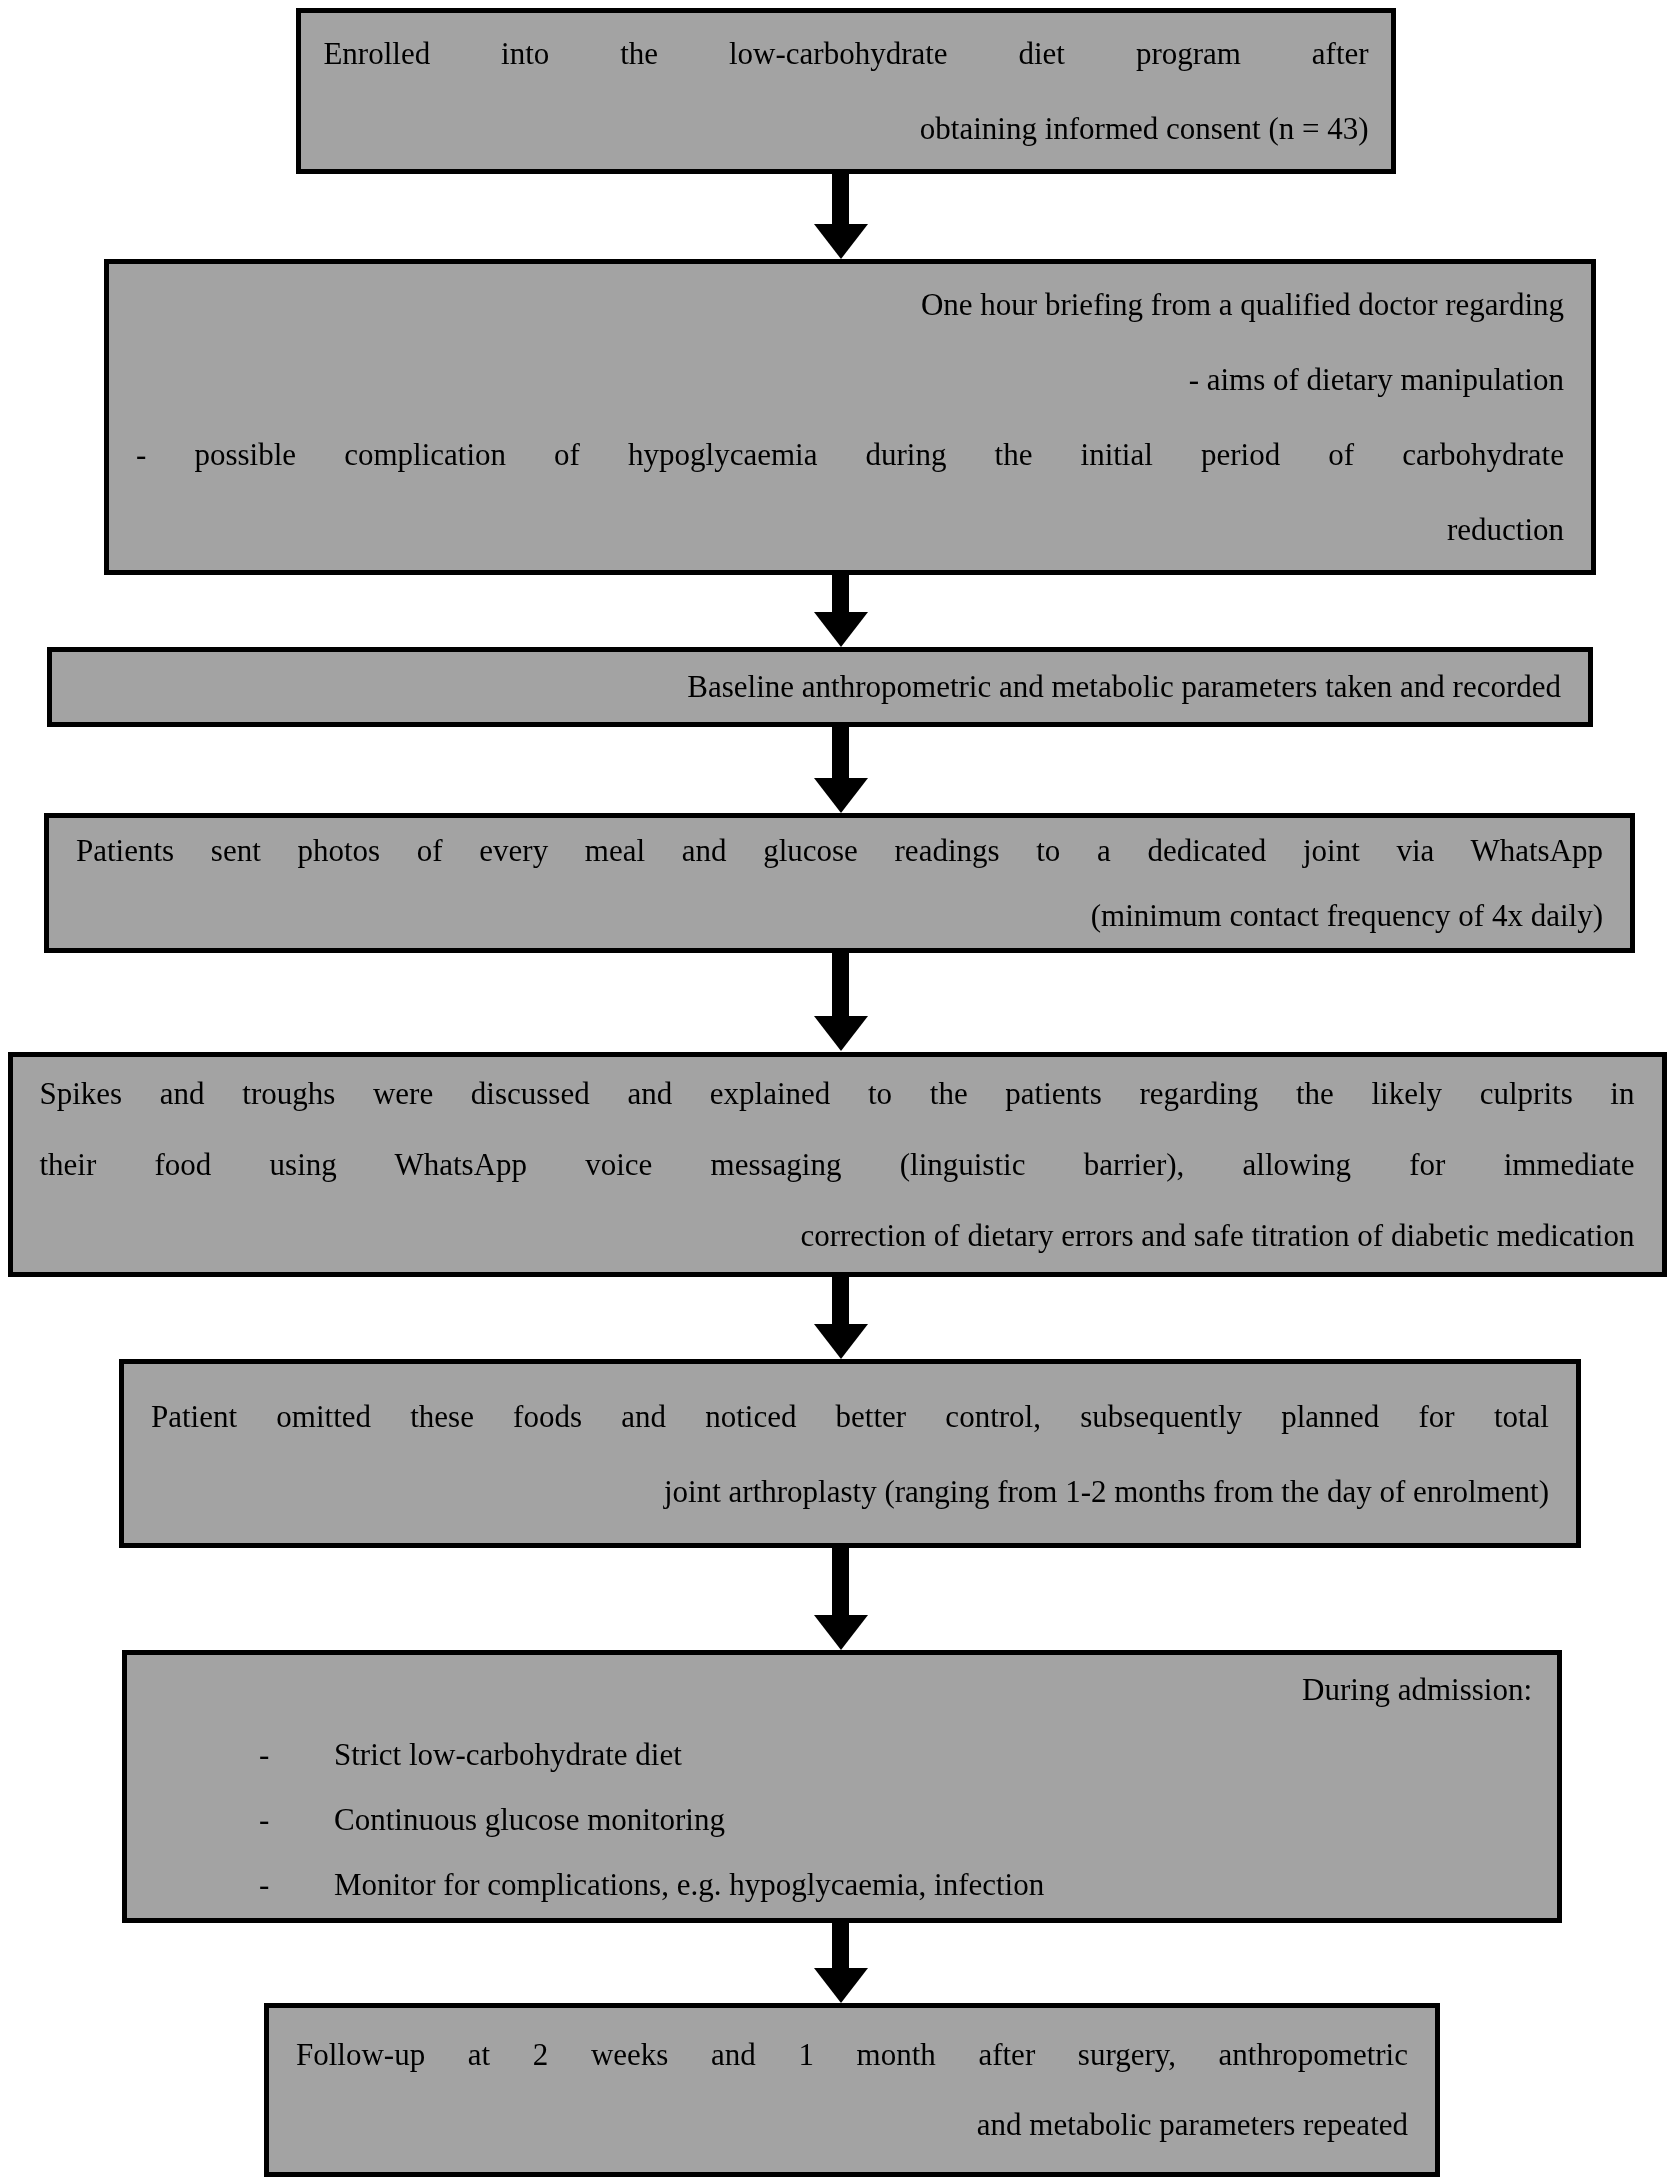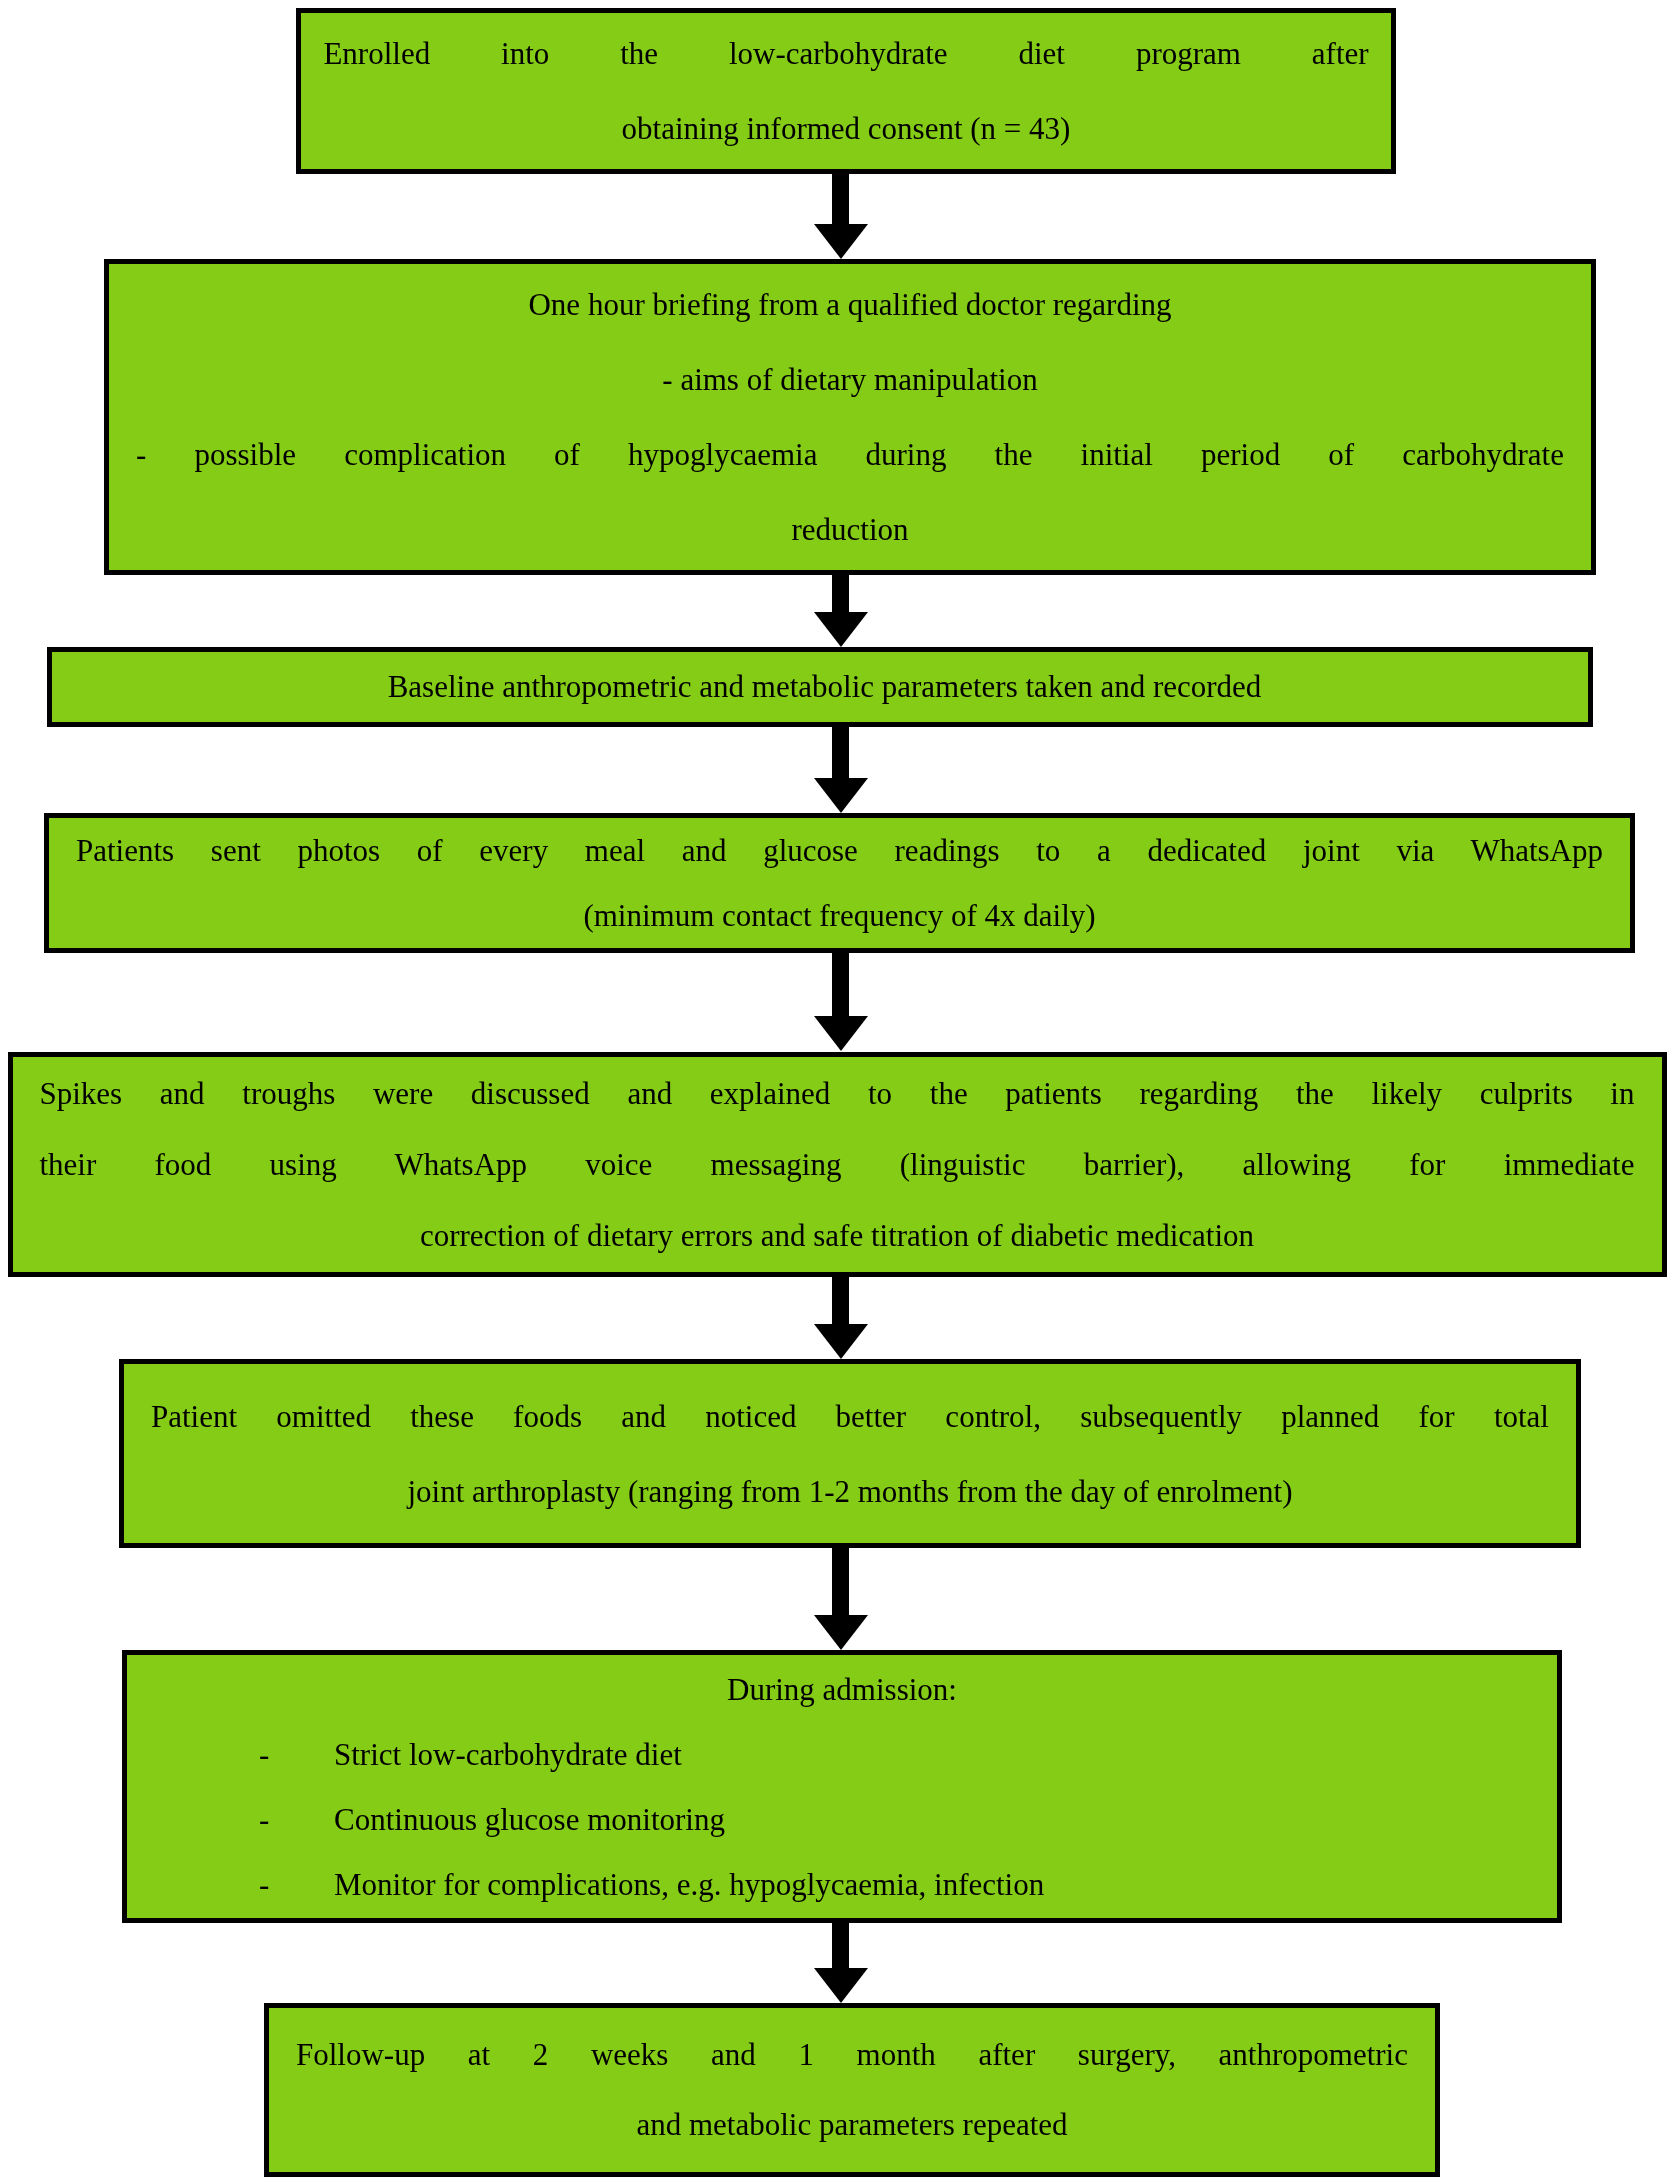--- a/index.html
+++ b/index.html
@@ -16,29 +16,29 @@
     font-size: 31px;
   }
   .stage {
     position: absolute;
     inset: 0;
   }
   .box {
     position: absolute;
     box-sizing: border-box;
     border: 5px solid #000000;
-    background: #84cc16;
+    background: #a3a3a3;
     display: flex;
     flex-direction: column;
     justify-content: center;
     padding: 0 27px;
   }
   .line {
     line-height: 70px;
-    text-align: center;
+    text-align: right;
     white-space: normal;
   }
   .stretch {
     text-align: justify;
     text-align-last: justify;
     text-justify: inter-word;
   }
   .bullet {
     display: flex;
     line-height: 65px;

